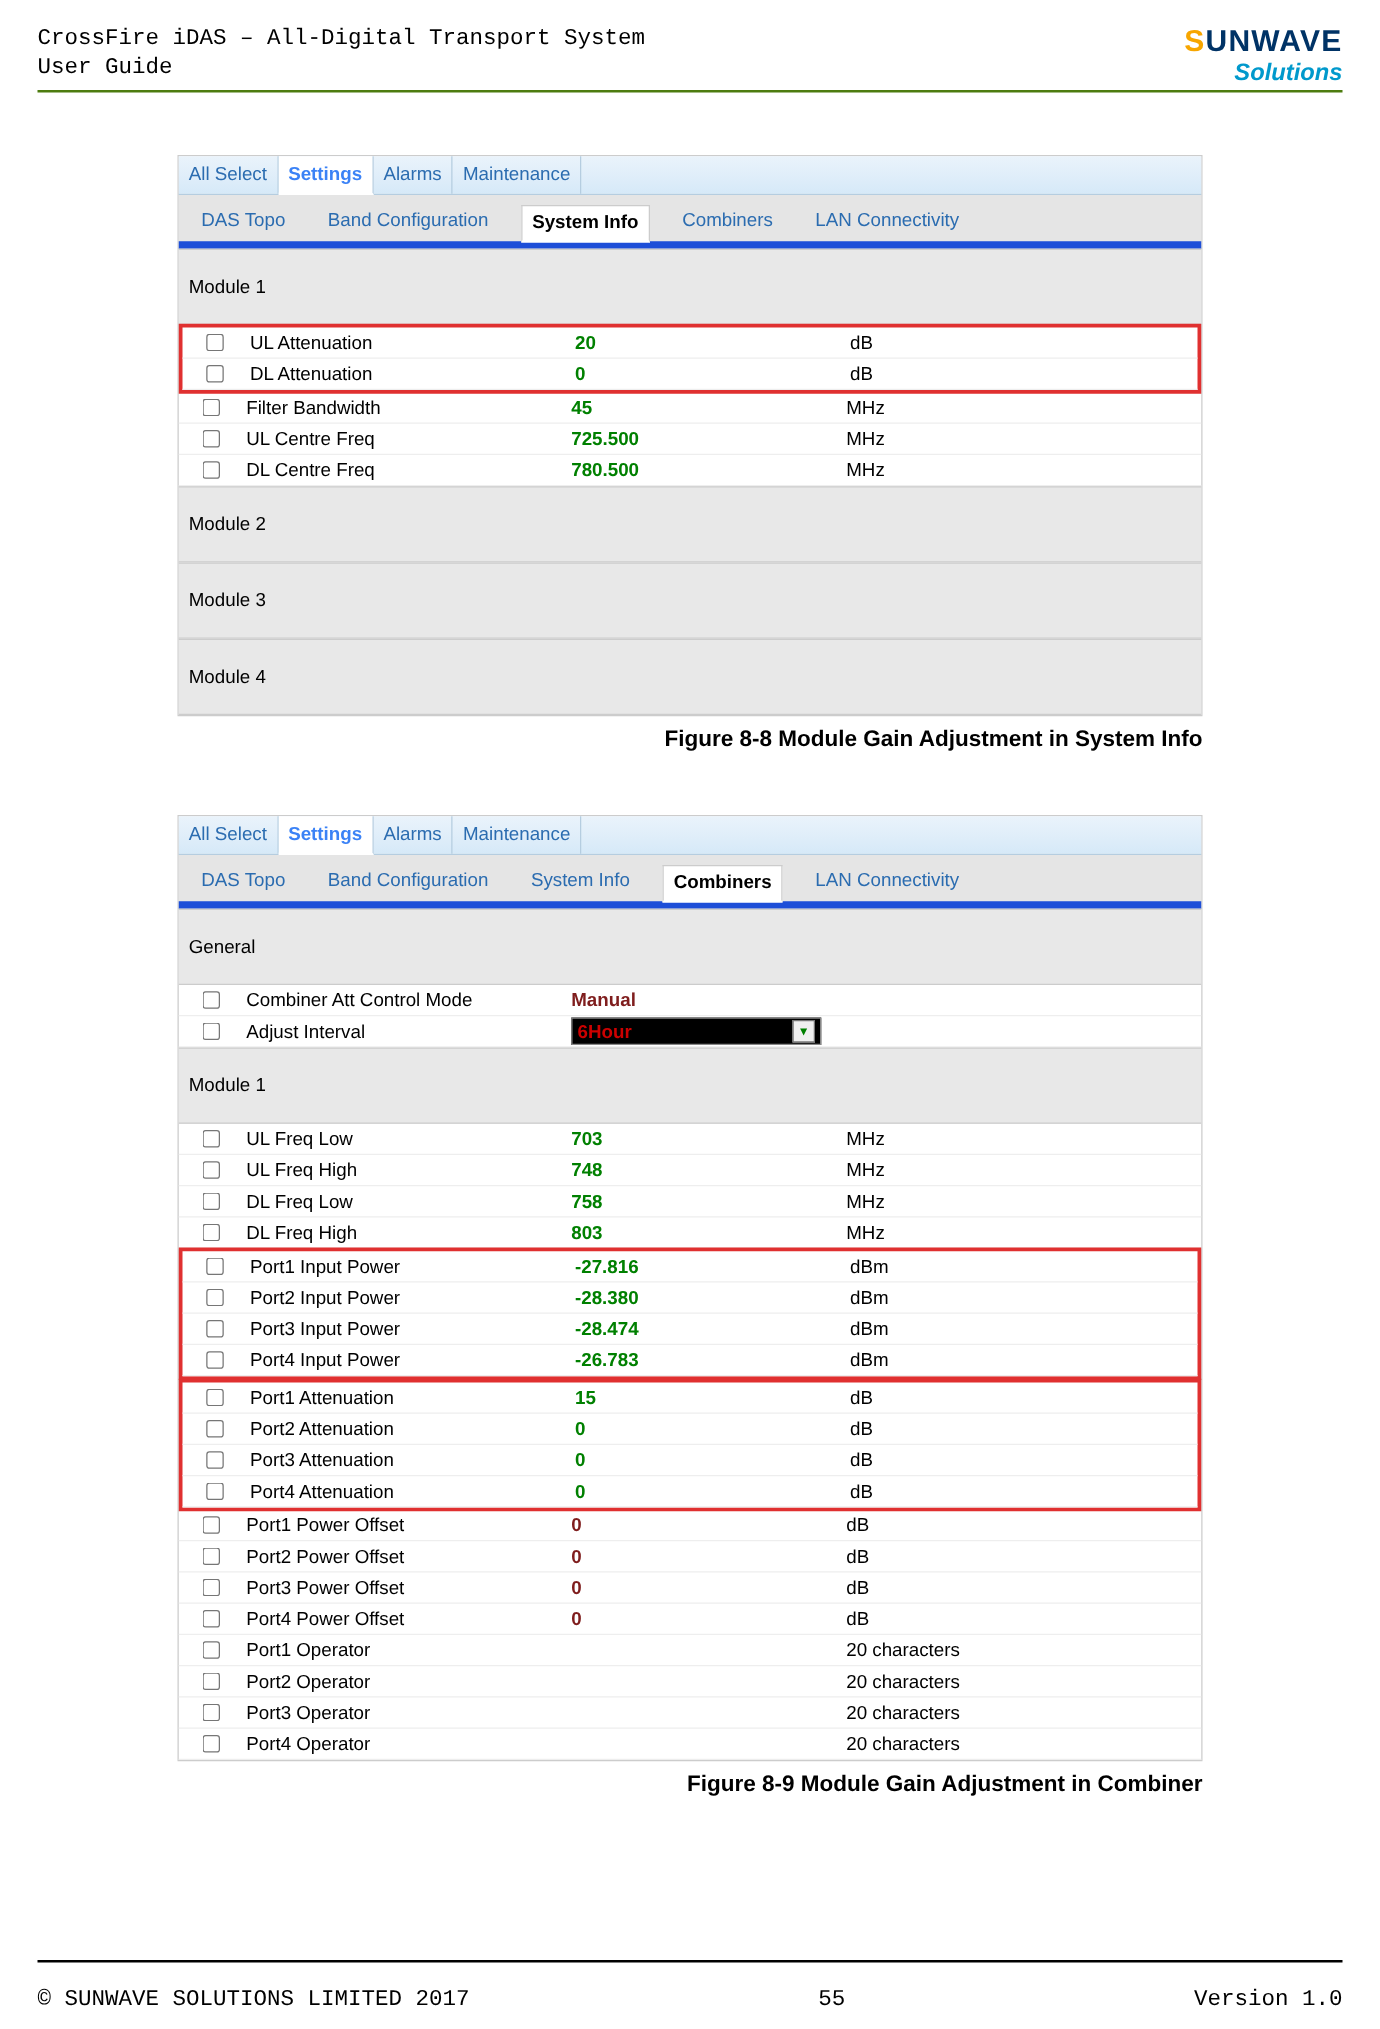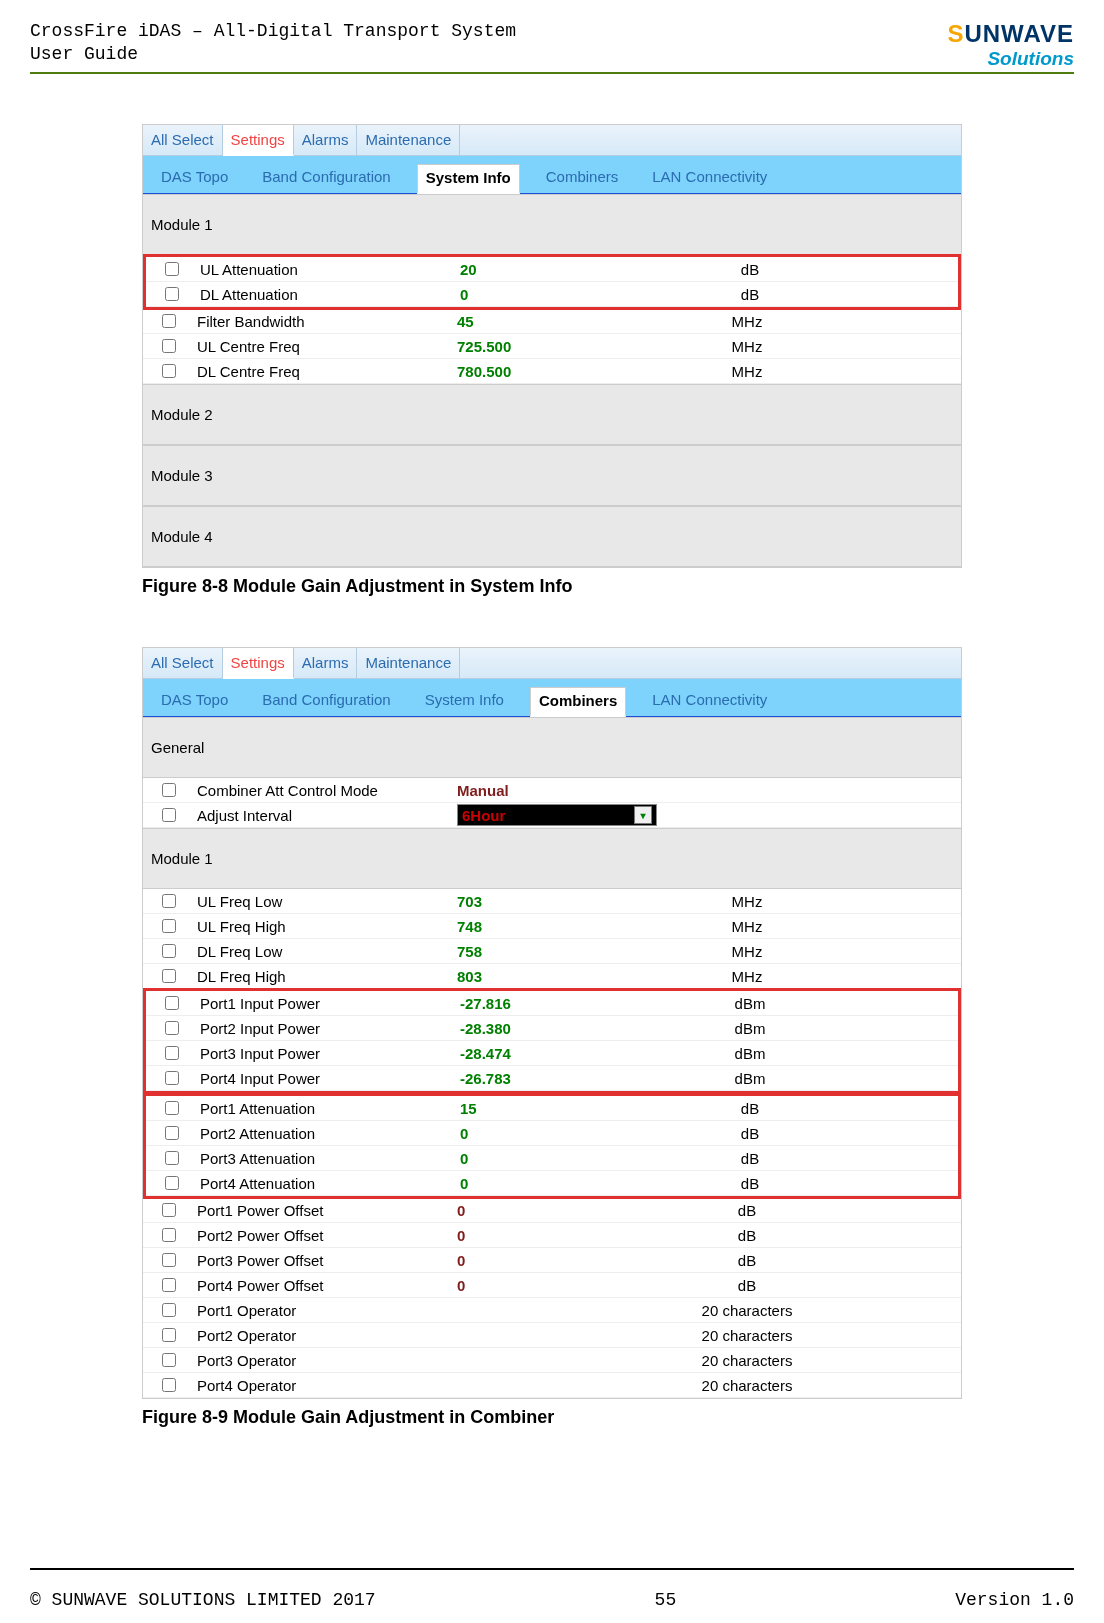--- a/index.html
+++ b/index.html
@@ -58,31 +58,31 @@
     border-bottom: 1px solid #b5cde0;
   }
   .top-tab {
     padding: 6px 8px;
     color: #2b6cb0;
     border-right: 1px solid #b5cde0;
     cursor: pointer;
   }
   .top-tab.active {
     background: #fff;
-    color: #ef4444;
-    font-weight: normal;
+    color: #3b82f6;
+    font-weight: bold;
     border-bottom: 2px solid #fff;
     margin-bottom: -1px;
   }
   .sub-tabs {
     display: flex;
     padding: 8px 10px 0 10px;
     gap: 18px;
-    background: #7dd3fc;
-    border-bottom: 1px solid #1d4ed8;
+    background: #e5e5e5;
+    border-bottom: 6px solid #1d4ed8;
   }
   .sub-tab {
     color: #2b6cb0;
     padding: 4px 8px 6px 8px;
     cursor: pointer;
   }
   .sub-tab.active {
     color: #000;
     font-weight: bold;
     border: 1px solid #ccc;
@@ -105,21 +105,21 @@
     font-size: 15px;
   }
   .row .cb {
     width: 50px;
     text-align: center;
   }
   .row .cb input { width: 14px; height: 14px; }
   .row .lbl { width: 260px; padding-left: 4px; }
   .row .val { width: 220px; color: #008000; font-weight: bold; }
   .row .val.red { color: #7f1d1d; }
-  .row .unit { width: 140px; text-align: center; }
+  .row .unit { width: 140px; }
   .highlight-box {
     border: 3px solid #e03030;
     margin: -1px 0;
   }
   .dropdown {
     display: inline-flex;
     align-items: center;
     border: 1px solid #888;
     background: #000000;
     height: 20px;
@@ -132,21 +132,21 @@
     border: 1px solid #777;
     width: 16px;
     height: 16px;
     display: inline-flex;
     align-items: center;
     justify-content: center;
     font-size: 10px;
     background: #f0f0f0;
   }
   .caption {
-    text-align: left;
+    text-align: right;
     font-weight: bold;
     font-size: 18px;
     margin: 8px 0 30px 0;
   }
   .footer {
     position: absolute;
     bottom: 10px;
     left: 30px;
     right: 30px;
     border-top: 2px solid #000;

